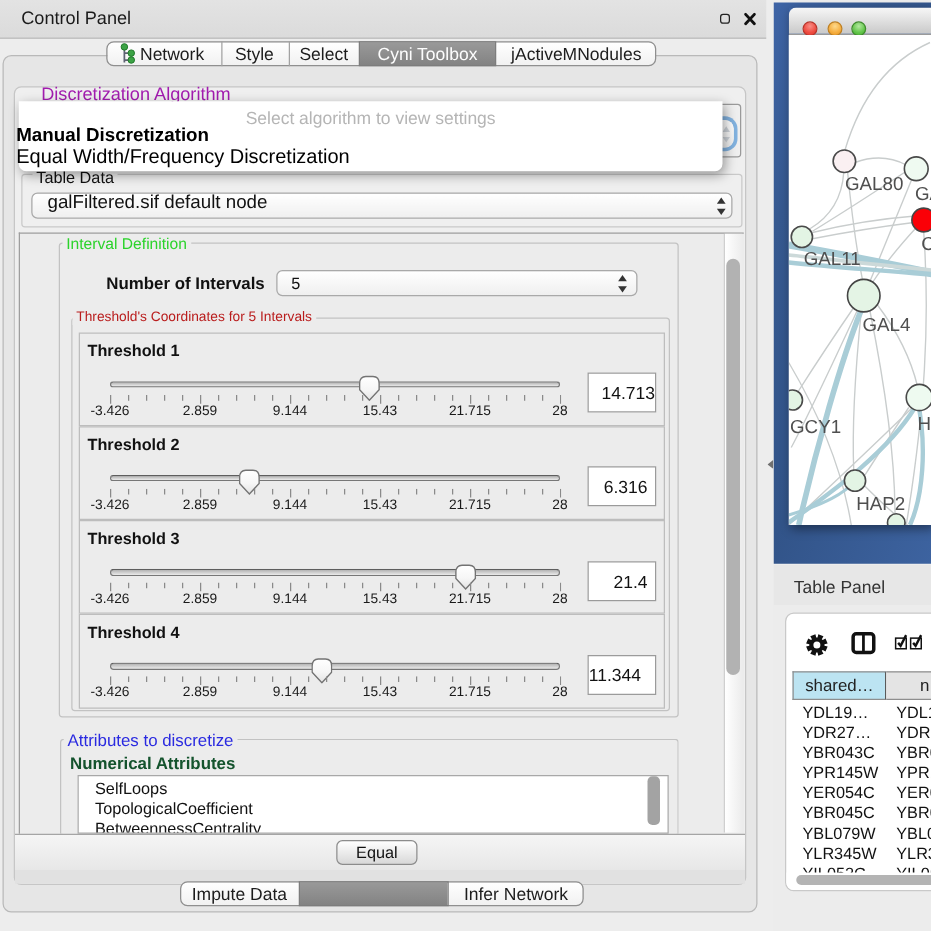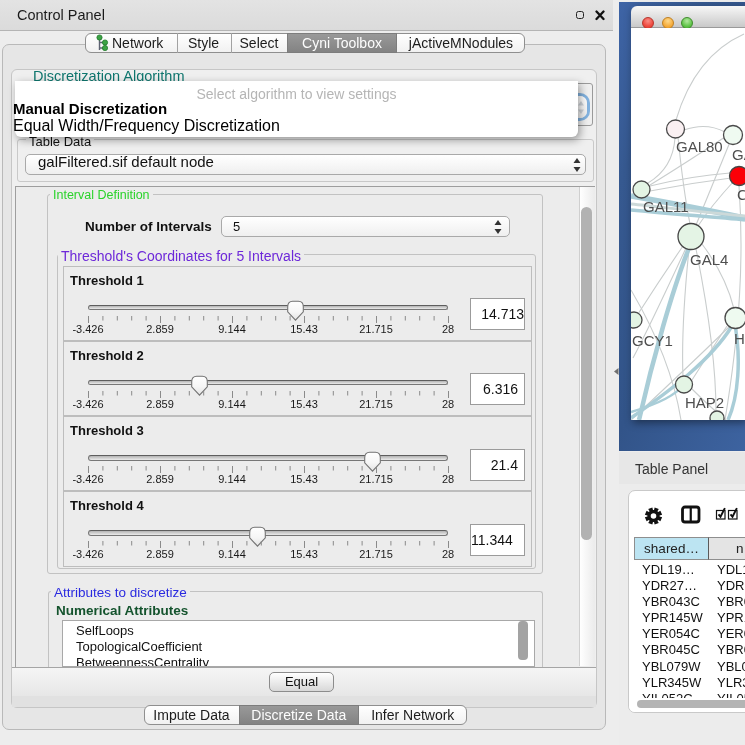--- a/index.html
+++ b/index.html
@@ -41,21 +41,21 @@
     <circle cx="11" cy="15" r="2.6" fill="#3ca345" stroke="#217a2b" stroke-width="0.8"></circle>
   </svg>
   <div class="abs" style="left:112px;top:33px;height:20px;line-height:20px;font-size:14px;color:#1c1c1c;">Network</div>
   <div class="abs" style="left:176px;top:33px;height:20px;line-height:20px;width:55px;text-align:center;font-size:14px;color:#1c1c1c;">Style</div>
   <div class="abs" style="left:231px;top:33px;height:20px;line-height:20px;width:56px;text-align:center;font-size:14px;color:#1c1c1c;">Select</div>
   <div class="abs" style="left:287px;top:33px;height:20px;line-height:20px;width:110px;text-align:center;font-size:14px;color:#fdfdfd;">Cyni Toolbox</div>
   <div class="abs" style="left:397px;top:33px;height:20px;line-height:20px;width:128px;text-align:center;font-size:14px;color:#1c1c1c;border-radius:10px;">jActiveMNodules</div>
 
   <div class="abs" style="left:17px;top:83px;width:576px;height:42.5px;border:1px solid #9a9a9a;
        border-radius:3px;box-sizing:border-box;"></div>
-  <div class="abs" style="left:33px;top:67.5px;font-size:14.5px;color:#0f766e;">Discretization Algorithm</div>
+  <div class="abs" style="left:33px;top:67.5px;font-size:14.5px;color:#a21caf;">Discretization Algorithm</div>
 
   <div class="abs" style="left:25px;top:96px;width:562px;height:22px;border-radius:7px;
        background:linear-gradient(#ffffff,#eeeeee);box-shadow:0 0 0 3px rgba(110,167,220,.85);"></div>
   <svg class="abs" style="left:577px;top:100px;" width="8" height="15" viewBox="0 0 8 15">
     <path d="M4 1 L7 5.5 H1 Z" fill="#cdd2d8"></path>
       <path d="M4 14 L1 9.5 H7 Z" fill="#cdd2d8"></path>
   </svg>
 
   <div class="abs" style="left:17px;top:139px;width:577px;height:43px;border:1px solid #c9c9c9;
        border-radius:3px;box-sizing:border-box;"></div>
@@ -83,21 +83,21 @@
   <div class="abs" style="left:221px;top:216px;width:289px;height:21px;border:1px solid #a9a9a9;
        border-radius:5px;box-sizing:border-box;background:linear-gradient(#ffffff,#efefef);"></div>
   <div class="abs" style="left:233px;top:219px;font-size:13px;color:#111;">5</div>
   <svg class="abs" style="left:491px;top:219px;" width="14" height="16" viewBox="0 0 14 16">
     <path d="M7 1 L10.5 6 H3.5 Z" fill="#333"></path>
       <path d="M7 15 L3.5 10 H10.5 Z" fill="#333"></path>
   </svg>
 
   <div class="abs" style="left:57px;top:254px;width:479px;height:315px;border:1px solid #c2c2c2;
        border-radius:3px;box-sizing:border-box;"></div>
-  <div class="abs" style="left:58px;top:248px;font-size:14px;color:#6d28d9;background:#ececec;padding:0 3px;">Threshold's Coordinates for 5 Intervals</div>
+  <div class="abs" style="left:58px;top:248px;font-size:11px;color:#b91c1c;background:#ececec;padding:0 3px;">Threshold's Coordinates for 5 Intervals</div>
 
   <div class="abs" style="left:63px;top:265.5px;width:469px;height:75.3px;border:1px solid #bdbdbd;box-sizing:border-box;background:#ececec;"></div>
   <div class="abs bold" style="left:70px;top:272.5px;font-size:13px;color:#111;">Threshold 1</div>
   <div class="abs" style="left:88px;top:304.5px;width:360px;height:5.5px;border:1px solid #777;border-top-color:#5e5e5e;border-radius:3px;box-sizing:border-box;background:linear-gradient(#b3b3b3,#ebebeb);"></div>
   <svg class="abs" style="left:287.3px;top:300.0px;" width="17" height="21" viewBox="0 0 17 21">
     <defs>
         <linearGradient id="thg1" x1="0" y1="0" x2="0" y2="1">
       <stop offset="0" stop-color="#ffffff"></stop>
           <stop offset="0.55" stop-color="#f6f6f6"></stop>
           <stop offset="1" stop-color="#e3e3e3"></stop>
@@ -304,21 +304,20 @@
   <div class="abs" style="left:269px;top:672px;width:65px;height:20px;border:1px solid #8c8c8c;border-radius:5px;
        background:linear-gradient(#ffffff,#d8d8d8);box-sizing:border-box;text-align:center;
        font-size:13px;color:#111;line-height:18px;">Equal</div>
 
   <div class="abs" style="left:144px;top:704.5px;width:323px;height:20px;
        border:1px solid #8f8f8f;border-radius:6px;box-sizing:border-box;
        background:linear-gradient(#ffffff,#f1f1f1);"></div>
   <div class="abs" style="left:239px;top:704.5px;width:119.5px;height:20px;
        background:linear-gradient(#999999,#838383);border:1px solid #7d7d7d;box-sizing:border-box;"></div>
   <div class="abs" style="left:144px;top:704.5px;width:95px;height:20px;line-height:20px;text-align:center;font-size:14px;color:#1c1c1c;">Impute Data</div>
-  <div class="abs" style="left:239px;top:704.5px;width:119.5px;height:20px;line-height:20px;text-align:center;font-size:14px;color:#fdfdfd;">Discretize Data</div>
   <div class="abs" style="left:358.5px;top:704.5px;width:108.5px;height:20px;line-height:20px;text-align:center;font-size:14px;color:#1c1c1c;">Infer Network</div>
 </div>
 
 <div class="abs" style="left:15px;top:80.5px;width:563px;height:56.5px;background:#ffffff;
      border-radius:0 0 6px 6px;box-shadow:2px 3px 9px rgba(0,0,0,.38);z-index:30;"></div>
 <div class="abs" style="left:15px;top:86px;width:563px;text-align:center;font-size:14px;color:#b5b5b5;z-index:31;">Select algorithm to view settings</div>
 <div class="abs bold" style="left:13px;top:99.5px;font-size:15px;color:#000;z-index:31;">Manual Discretization</div>
 <div class="abs" style="left:13px;top:117px;font-size:16px;color:#000;z-index:31;">Equal Width/Frequency Discretization</div>
 
 <div class="abs" style="left:619px;top:2px;width:126px;height:449px;

